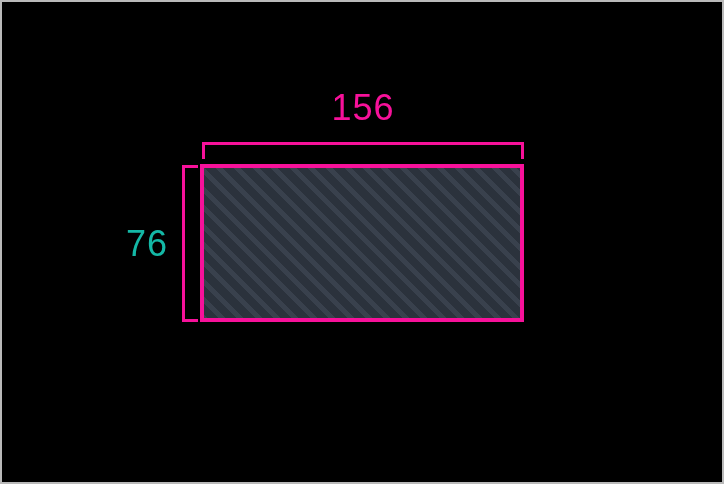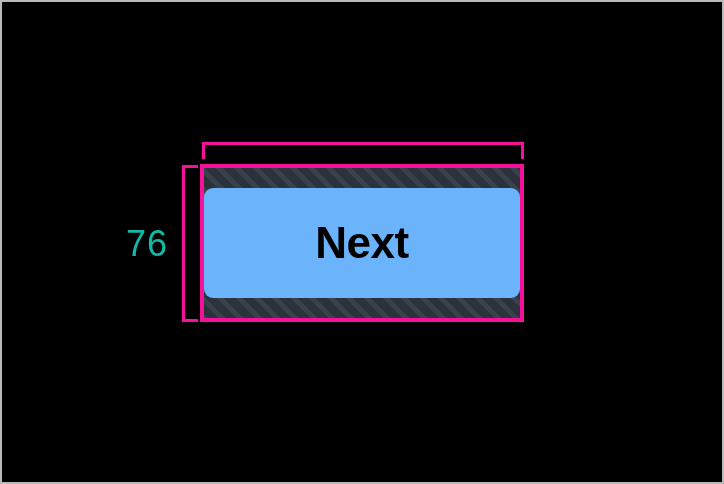--- a/index.html
+++ b/index.html
@@ -132,24 +132,22 @@
     user-select: none;
   }
 </style>
 </head>
 <body>
 
 <div id="canvas">
 
   <div class="widget-chrome"></div>
 
-  <div class="button-face">
-    <span class="button-label">Next</span>
-  </div>
 
   <div class="measure-box"></div>
 
   <div class="dim-width-bracket"></div>
+  <div class="dim-width-label">156</div>
 
   <div class="dim-height-bracket"></div>
   <div class="dim-height-label">76</div>
 
 </div>
 
 </body></html>

